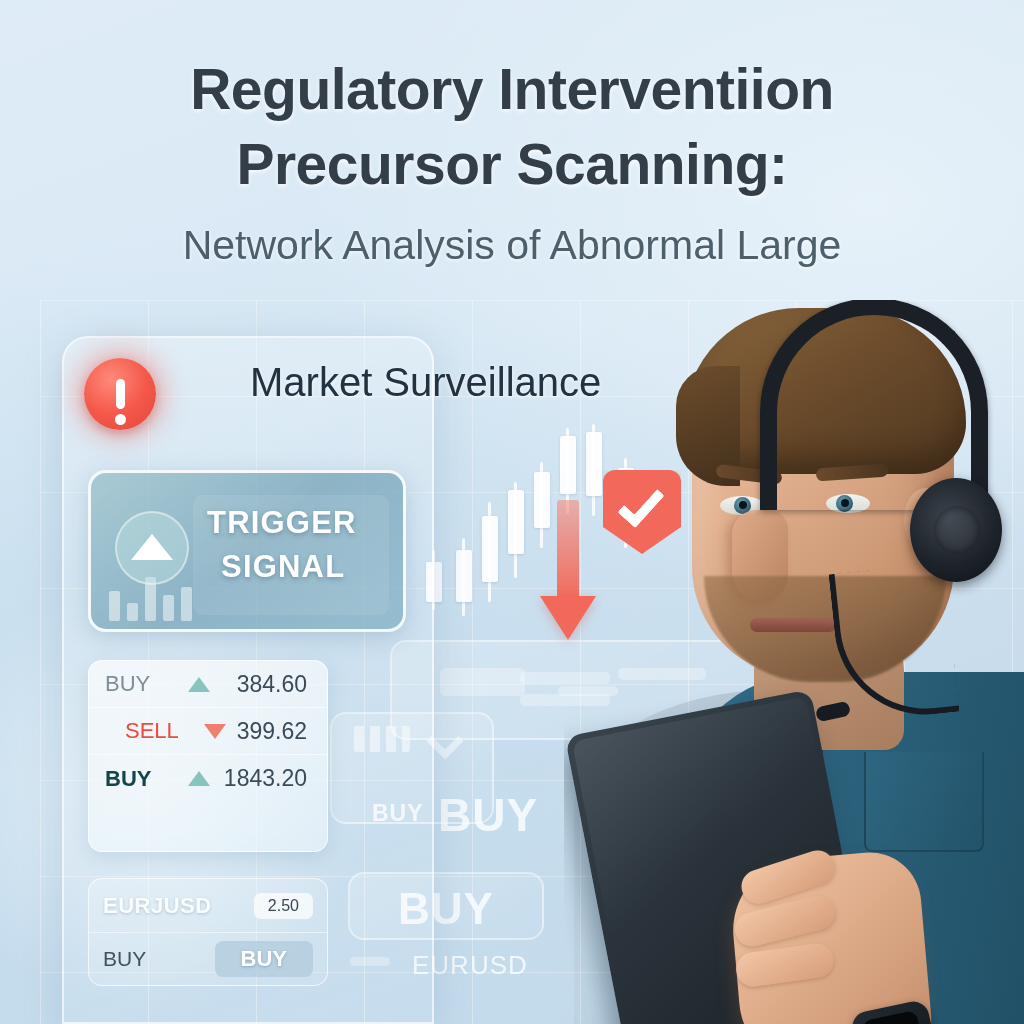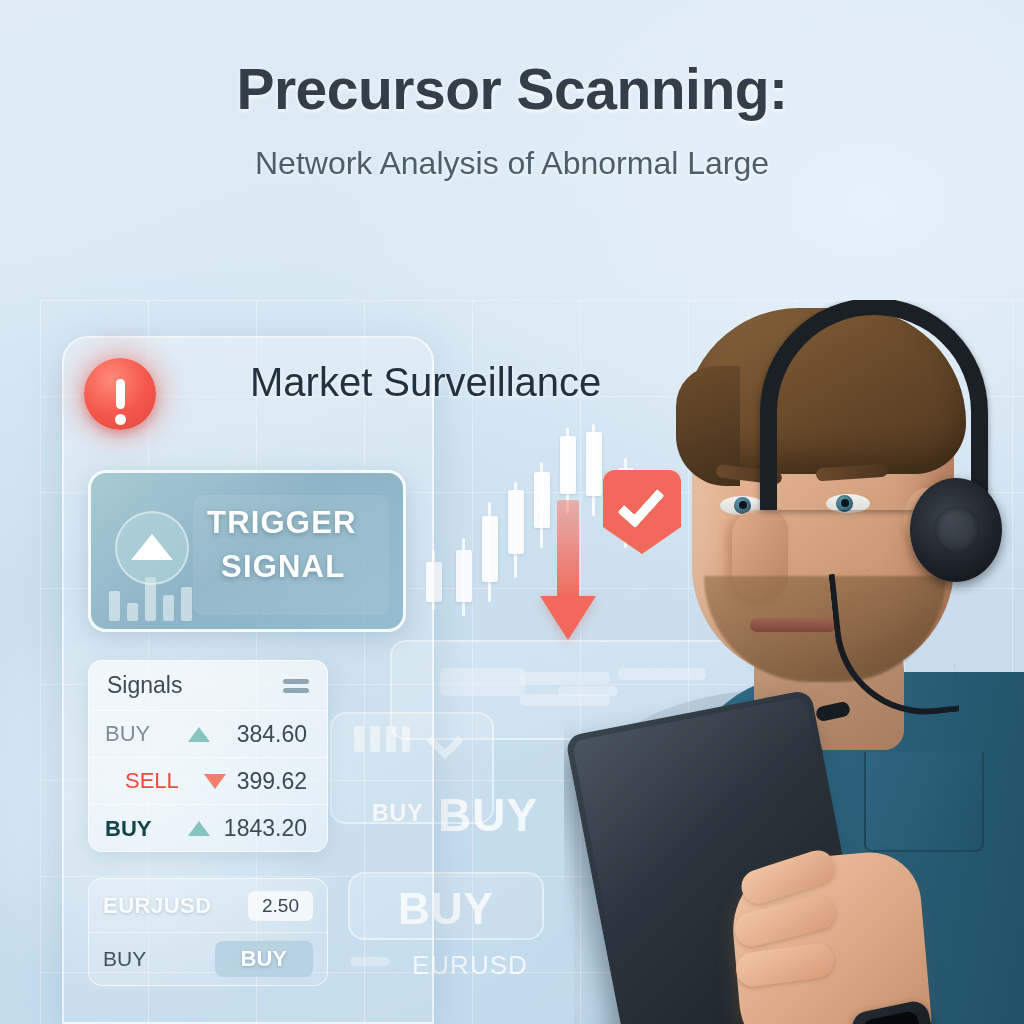--- a/index.html
+++ b/index.html
@@ -32,21 +32,21 @@
   }
 
   
   #titlewrap{ position:absolute; left:0; right:0; top:52px; text-align:center; z-index:30;}
   .title-line{
     font-size:57px; font-weight:bold; letter-spacing:-.5px;
     color:#333e48; line-height:1.32;
     text-shadow:0 2px 5px rgba(255,255,255,.85);
   }
   .sub-line{
-    font-size:32px; font-weight:400; color:#4c5f6b; line-height:1.42;
+    font-size:41px; font-weight:400; color:#4c5f6b; line-height:1.42;
     text-shadow:0 1px 4px rgba(255,255,255,.8);
   }
   #sub{ margin-top:14px; }
 
   
   #photo{
     position:absolute; right:0; top:300px; width:460px; height:724px;
     overflow:hidden; z-index:20;
   }
   #ph-shirt{
@@ -255,21 +255,21 @@
     position:absolute; left:88px; top:878px; width:240px; height:108px;
     border:1.5px solid rgba(255,255,255,.68); border-radius:14px;
     background:linear-gradient(160deg,rgba(255,255,255,.26),rgba(255,255,255,.1));
     z-index:45;
   }
   #pair-row{ height:54px; display:flex; align-items:center; justify-content:space-between;
     padding:0 14px; border-bottom:1px solid rgba(255,255,255,.5);}
   #pair-name{ font-size:22px; font-weight:bold; color:rgba(255,255,255,.92); letter-spacing:.5px;
     text-shadow:0 1px 3px rgba(120,150,170,.45);}
   #pair-val{ background:rgba(255,255,255,.72); border-radius:7px; padding:4px 14px;
-    font-size:19px; color:#384854;}
+    font-size:16px; color:#384854;}
   #buy-row{ height:52px; display:flex; align-items:center; justify-content:space-between;
     padding:0 14px;}
   #buy-lab{ font-size:21px; color:#41515e;}
   #buy-btn{ background:rgba(178,205,222,.8); border-radius:8px; padding:5px 26px;
     font-size:22px; font-weight:bold; color:#ffffff; text-shadow:0 1px 3px rgba(90,125,150,.5);}
 
   
   #chart{ position:absolute; left:418px; top:420px; width:230px; height:220px; z-index:22;}
   .candle{ position:absolute; background:rgba(255,255,255,.9); border-radius:2px;
     box-shadow:0 1px 3px rgba(120,150,175,.3);}
@@ -382,20 +382,21 @@
   <div id="hs-mic"></div>
   <div id="tablet"></div>
   <div id="hand"></div>
   <div class="finger" style="left:176px;top:560px;width:96px;transform:rotate(-18deg);"></div>
   <div class="finger" style="left:170px;top:604px;width:102px;transform:rotate(-14deg);"></div>
   <div class="finger" style="left:172px;top:648px;width:98px;transform:rotate(-8deg);"></div>
   <div id="watch"></div>
 </div>
 
 <div id="titlewrap">
+  <div class="title-line">Regulatory Interventiion</div>
   <div class="title-line">Precursor Scanning:</div>
   <div id="sub">
     <div class="sub-line">Network Analysis of Abnormal Large</div>
   </div>
 </div>
 
 <div id="panel"></div>
 
 <div id="alert">
   <div class="bang"></div>
@@ -413,27 +414,20 @@
   <div id="trig-circle">
     <div id="trig-tri"></div>
   </div>
   <div id="trig-text">
     <div class="trig-l">TRIGGER</div>
     <div class="trig-l l2">SIGNAL</div>
   </div>
 </div>
 
 <div id="signals">
-  <div id="sig-head">
-    <span class="h-label">Signals</span>
-    <span id="burger">
-        <i></i>
-        <i></i>
-      </span>
-  </div>
 
   <div class="sig-row">
     <span class="sig-side buy-dim">BUY</span>
     <span class="sig-ar">
         <i class="ar-up"></i>
       </span>
     <span class="sig-val">384.60</span>
   </div>
 
   <div class="sig-row">

